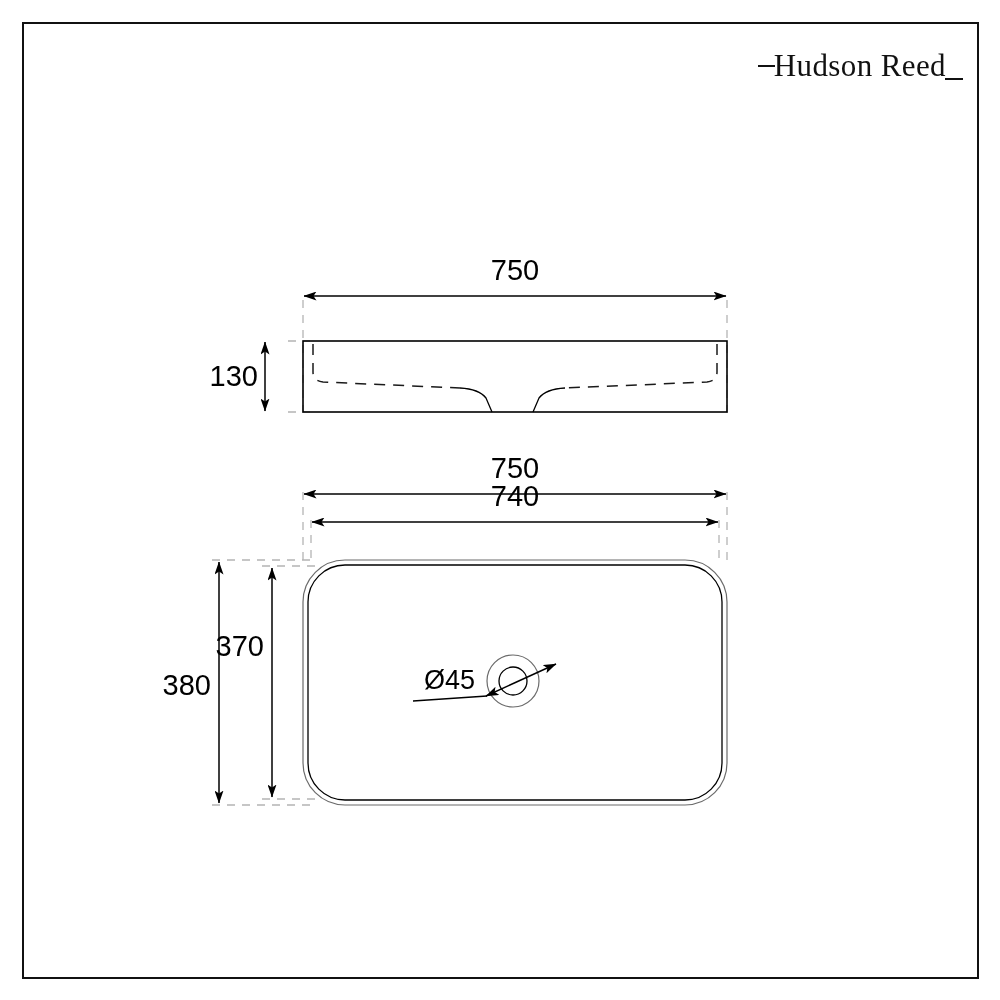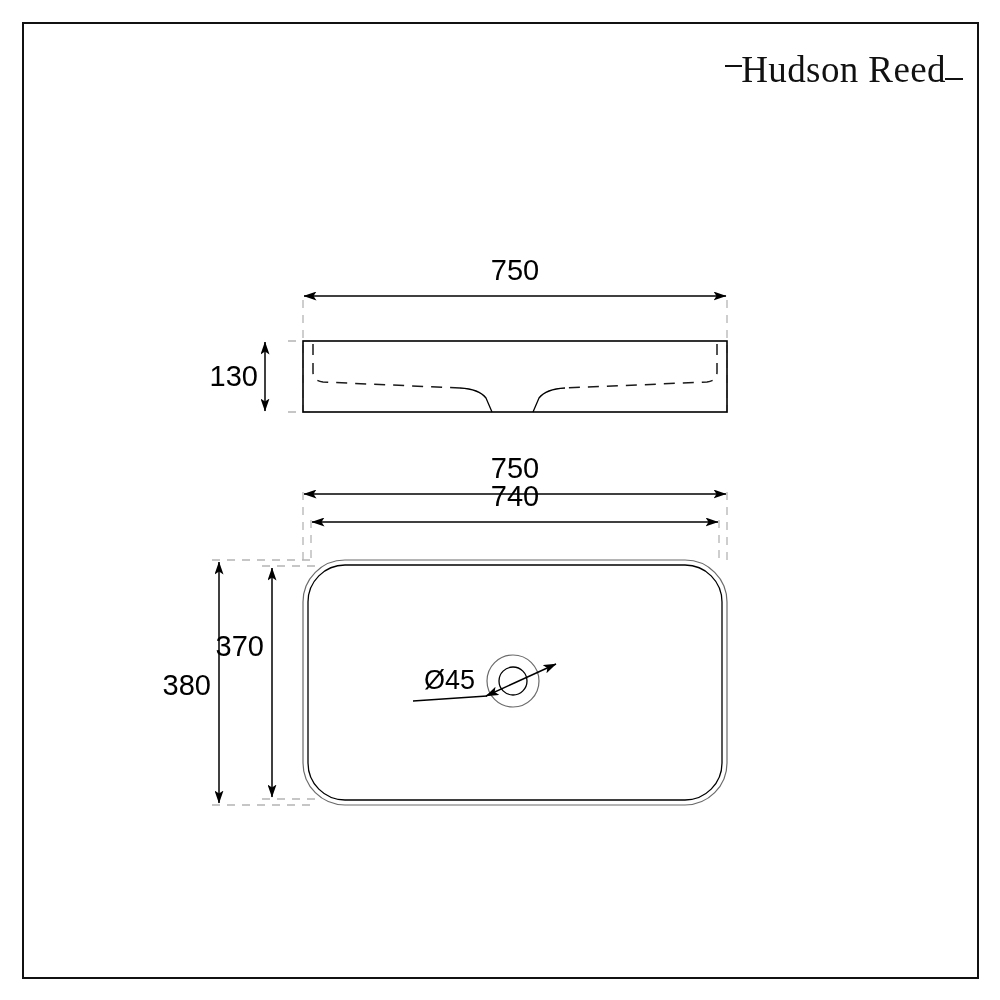--- a/index.html
+++ b/index.html
@@ -29,21 +29,21 @@
   }
   .brand-wrap {
     position: absolute;
     right: 52px;
     top: 48px;
     text-align: right;
     pointer-events: none;
   }
   .brand-text {
     font-family: "Liberation Serif", serif;
-    font-size: 37px;
+    font-size: 31px;
     letter-spacing: 0.4px;
     color: #111111;
     white-space: nowrap;
     position: relative;
     display: inline-block;
     padding: 0 2px;
   }
   .brand-lead {
     position: absolute;
     left: -14px;

